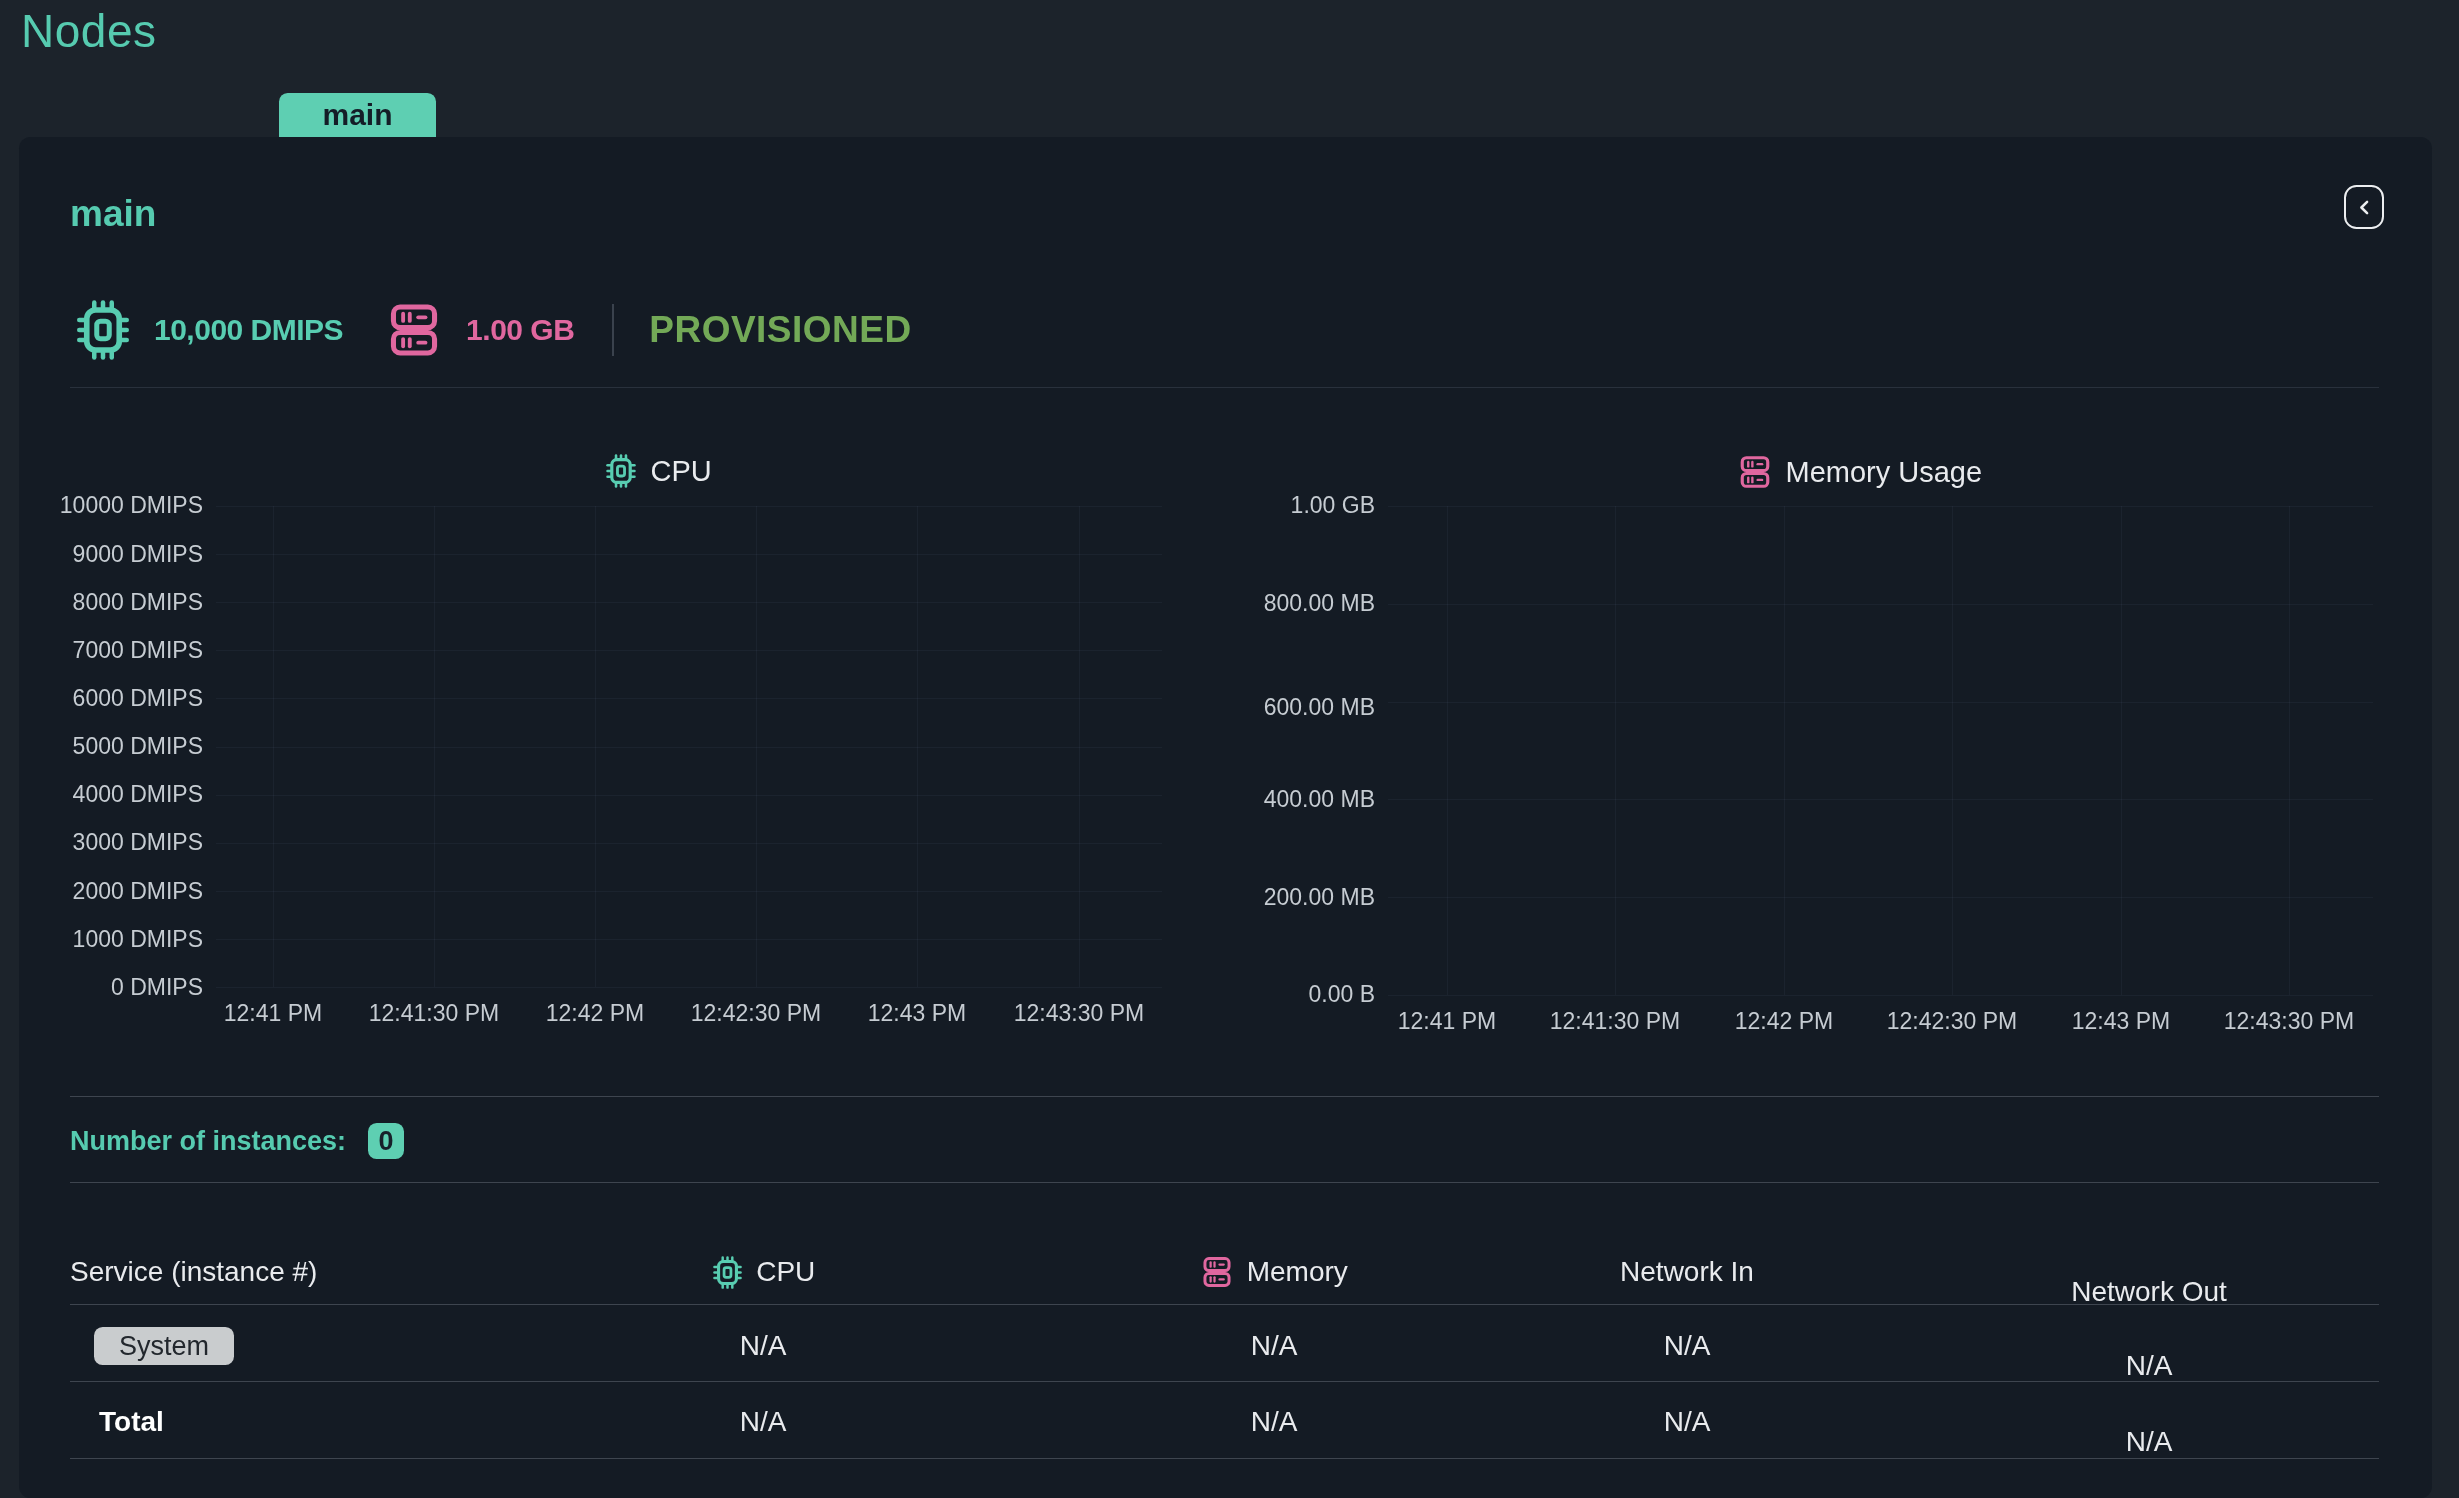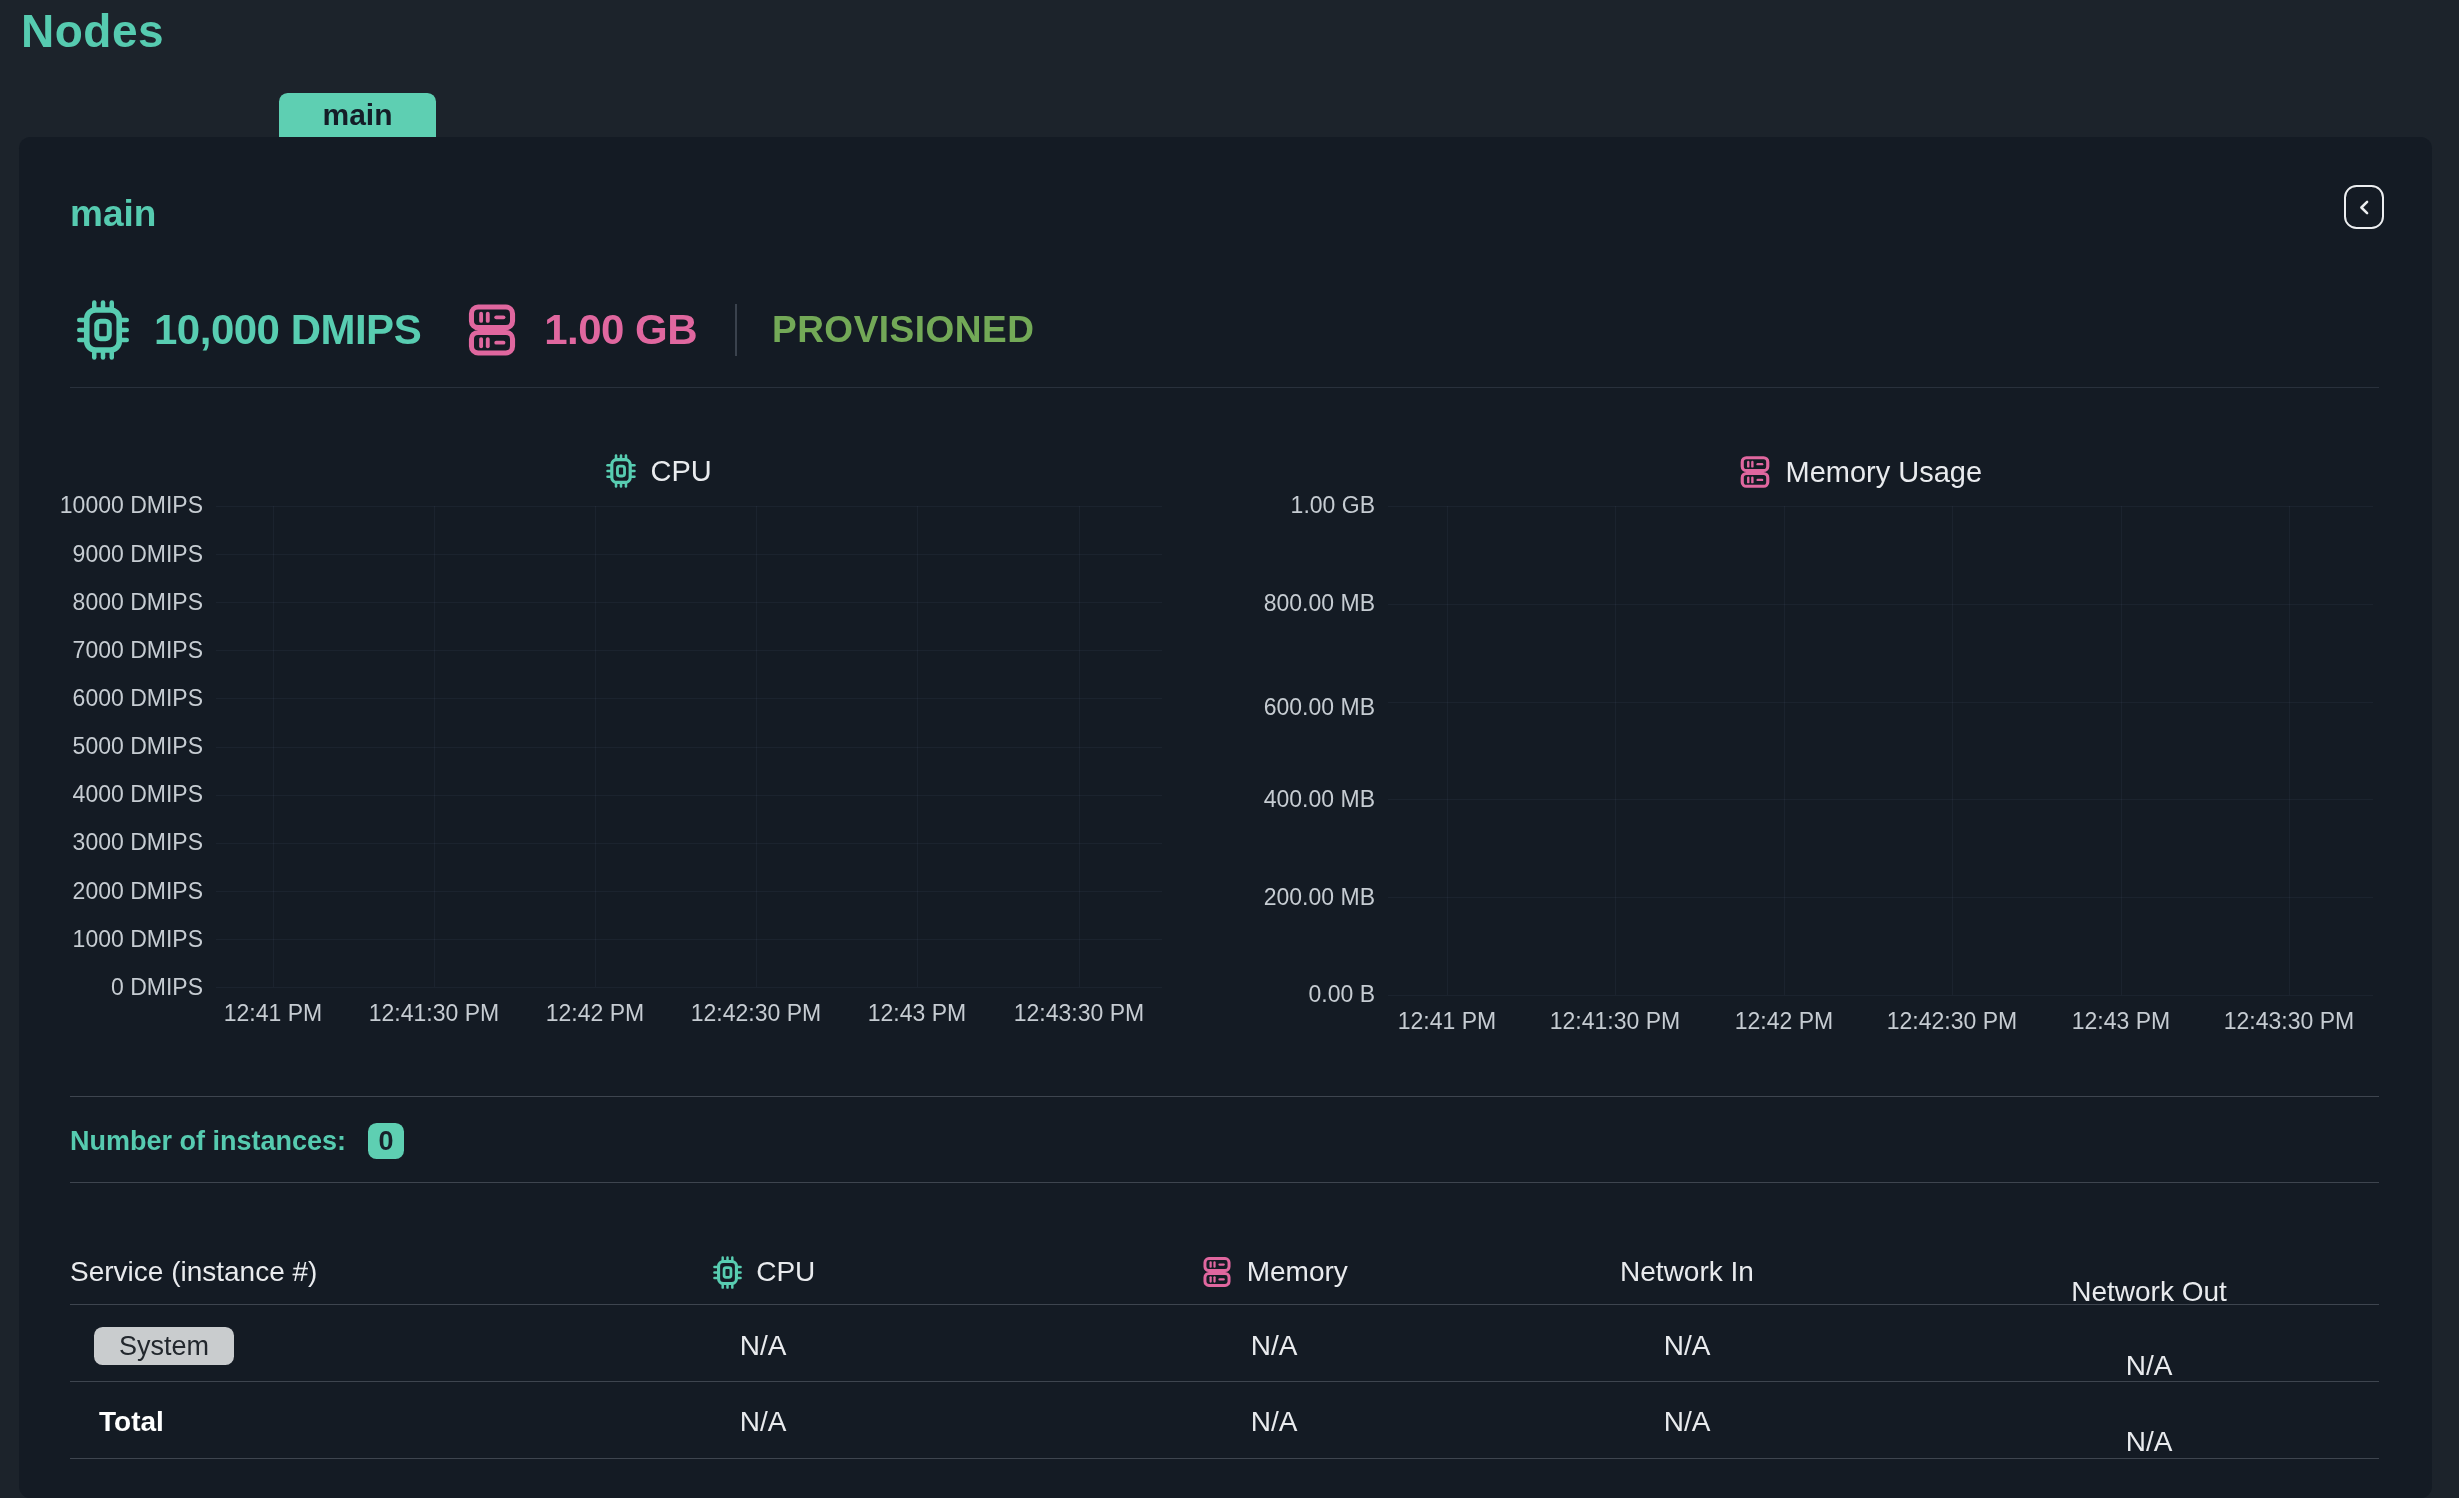--- a/index.html
+++ b/index.html
@@ -5,21 +5,21 @@
   html,body{margin:0;padding:0;}
   body{
     width:2459px;height:1499px;position:relative;overflow:hidden;
     background:#1c232b;
     font-family:"Liberation Sans",sans-serif;
     -webkit-font-smoothing:antialiased;
   }
   
   .page-title{
     position:absolute;left:21px;top:3.8px;margin:0;
-    font-size:46px;font-weight:700;letter-spacing:0.5px;color:#56cbb0;
+    font-size:46px;font-weight:400;letter-spacing:0.5px;color:#56cbb0;
   }
   .tab{
     position:absolute;left:279px;top:93px;width:157px;height:44px;
     background:#5ecfb2;border-radius:8.6px 8.6px 0 0;
     display:flex;align-items:center;justify-content:center;
     font-size:30px;font-weight:700;color:#141d27;cursor:pointer;
   }
   
   .card{
     position:absolute;left:19px;top:137px;width:2413px;height:1361px;
@@ -32,21 +32,21 @@
   .collapse-btn{
     position:absolute;right:48px;top:48px;width:40px;height:44px;
     background:transparent;border:2.9px solid #eceef0;border-radius:12.5px;
     display:flex;align-items:center;justify-content:center;cursor:pointer;padding:0;
   }
   
   .stats{
     position:absolute;left:54px;top:152px;height:81px;
     display:flex;align-items:center;
   }
-  .stat-text{font-size:42px;font-weight:700;letter-spacing:-0.5px;}
+  .stat-text{font-size:30px;font-weight:700;letter-spacing:-0.5px;}
   .stat-cpu{color:#58cdb1;margin-left:21px;}
   .stat-mem{color:#e0679f;margin-left:23px;}
   .stat-status{color:#73a957;font-size:37px;letter-spacing:0.5px;}
   .teal{color:#58cdb1;} .pink{color:#e0679f;}
   .vdiv{width:1.9px;height:52px;background:#3a424d;margin:0 35px 0 38px;}
   
   .sep{position:absolute;left:51px;right:53px;height:1px;background:#3e454f;}
   .sep.dim{background:#29313c;}
   
   .chart-title{

